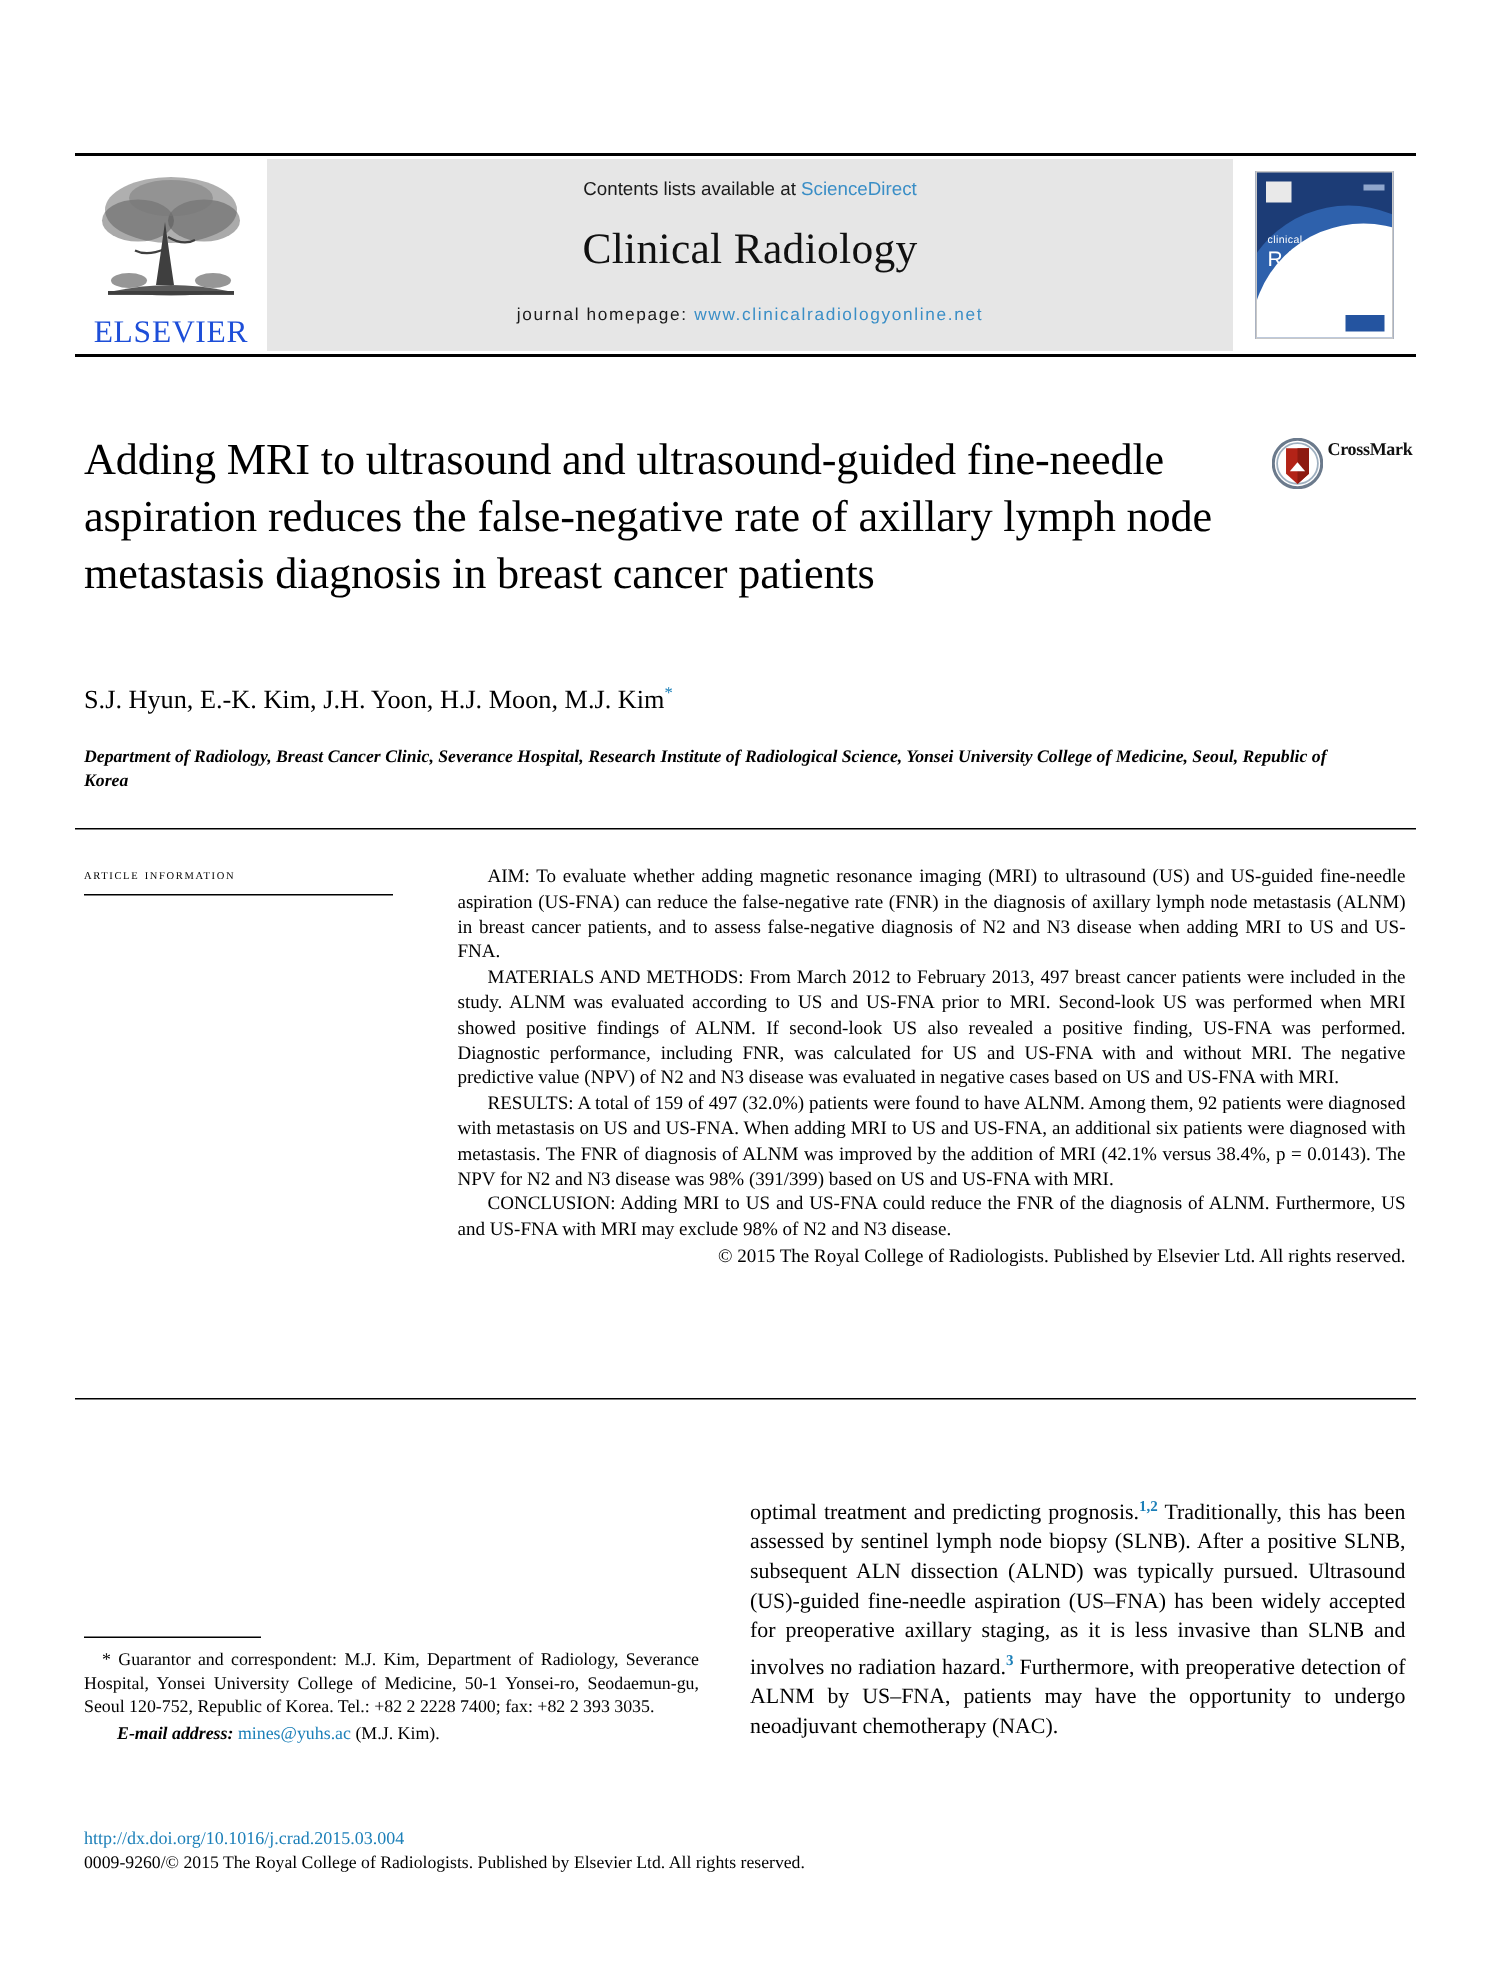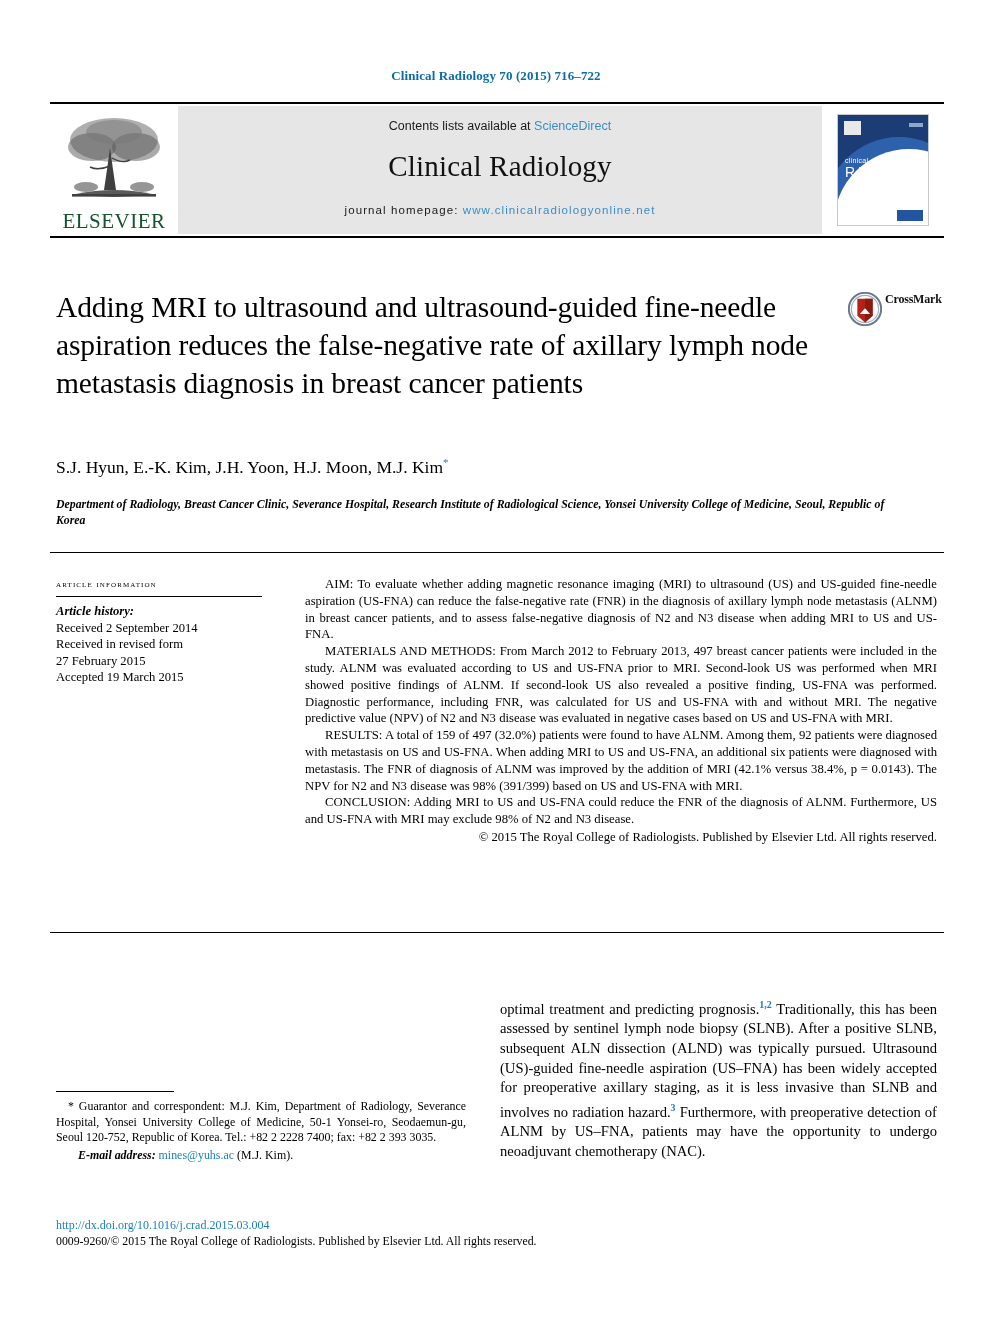--- a/index.html
+++ b/index.html
@@ -50,21 +50,21 @@
     flex: 0 0 128px;
     display: flex;
     flex-direction: column;
     align-items: center;
     justify-content: flex-end;
     padding-bottom: 2px;
     background: #fff;
   }
   .tree-box { width: 104px; height: 96px; }
   .elsevier-word {
-    color: #14532d;
+    color: #1d4ed8;
     font-family: "Liberation Serif", serif;
     font-size: 21px;
     letter-spacing: .5px;
     line-height: 1;
     margin-top: 1px;
     font-weight: normal;
   }
   .banner {
     flex: 1 1 auto;
     background: #e6e6e6;
@@ -362,21 +362,20 @@
     font-family: "Liberation Serif", serif;
     font-size: 11.8px;
     color: #000;
   }
 </style>
 </head>
 <body>
 
 <div class="page">
 
-  <div class="runninghead">Clinical Radiology 70 (2015) 716–722</div>
 
   <div class="masthead-rule"></div>
 
   <div class="masthead">
 
     <div class="elsevier-logo">
       <svg class="tree-box" viewBox="0 0 104 96">
         <g fill="#4a4a4a">
           <ellipse cx="52" cy="26" rx="44" ry="22" fill="#6e6e6e" opacity="0.55"></ellipse>
           <ellipse cx="30" cy="33" rx="24" ry="14" fill="#555" opacity="0.5"></ellipse>
@@ -441,27 +440,20 @@
     <span>S.J. Hyun, E.-K. Kim, J.H. Yoon, H.J. Moon, M.J. Kim</span><sup>*</sup>
   </div>
 
   <div class="affiliation">Department of Radiology, Breast Cancer Clinic, Severance Hospital, Research Institute of Radiological Science, Yonsei University College of Medicine, Seoul, Republic of Korea</div>
 
   <div class="rule-thin-1"></div>
 
   <div class="artinfo">
     <div class="artinfo-head">ARTICLE INFORMATION</div>
     <div class="artinfo-rule"></div>
-    <div class="artinfo-body">
-      <div class="ih">Article history:</div>
-      <div>Received 2 September 2014</div>
-      <div>Received in revised form</div>
-      <div>27 February 2015</div>
-      <div>Accepted 19 March 2015</div>
-    </div>
   </div>
 
   <div class="abstract">
     <p>AIM: To evaluate whether adding magnetic resonance imaging (MRI) to ultrasound (US) and US-guided fine-needle aspiration (US-FNA) can reduce the false-negative rate (FNR) in the diagnosis of axillary lymph node metastasis (ALNM) in breast cancer patients, and to assess false-negative diagnosis of N2 and N3 disease when adding MRI to US and US-FNA.</p>
     <p>MATERIALS AND METHODS: From March 2012 to February 2013, 497 breast cancer patients were included in the study. ALNM was evaluated according to US and US-FNA prior to MRI. Second-look US was performed when MRI showed positive findings of ALNM. If second-look US also revealed a positive finding, US-FNA was performed. Diagnostic performance, including FNR, was calculated for US and US-FNA with and without MRI. The negative predictive value (NPV) of N2 and N3 disease was evaluated in negative cases based on US and US-FNA with MRI.</p>
     <p>RESULTS: A total of 159 of 497 (32.0%) patients were found to have ALNM. Among them, 92 patients were diagnosed with metastasis on US and US-FNA. When adding MRI to US and US-FNA, an additional six patients were diagnosed with metastasis. The FNR of diagnosis of ALNM was improved by the addition of MRI (42.1% versus 38.4%, p = 0.0143). The NPV for N2 and N3 disease was 98% (391/399) based on US and US-FNA with MRI.</p>
     <p>CONCLUSION: Adding MRI to US and US-FNA could reduce the FNR of the diagnosis of ALNM. Furthermore, US and US-FNA with MRI may exclude 98% of N2 and N3 disease.</p>
     <p class="copy">© 2015 The Royal College of Radiologists. Published by Elsevier Ltd. All rights reserved.</p>
   </div>
 

